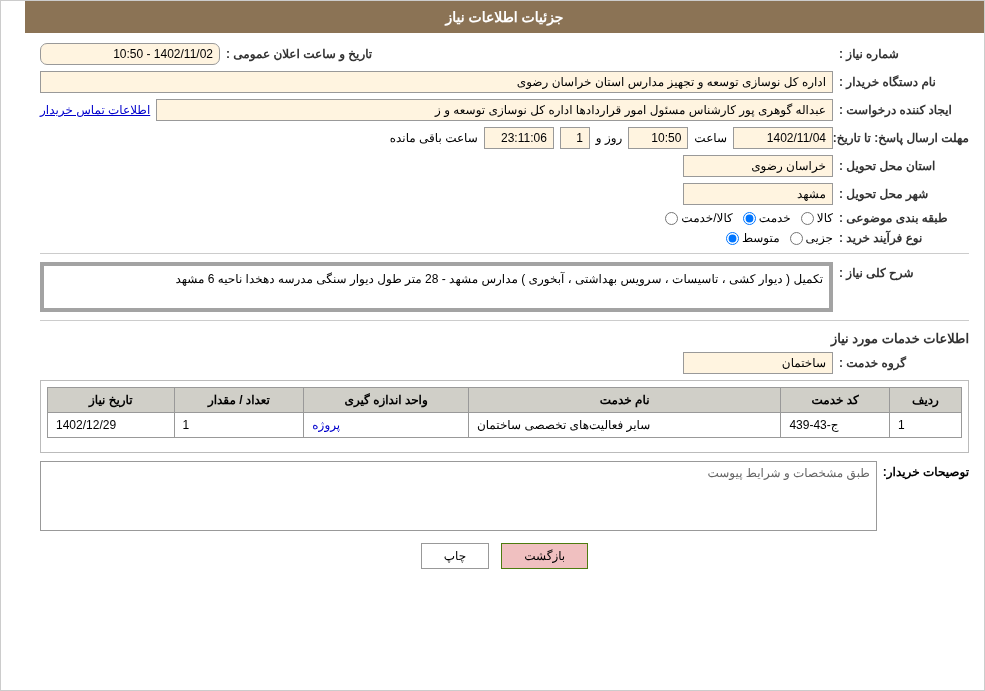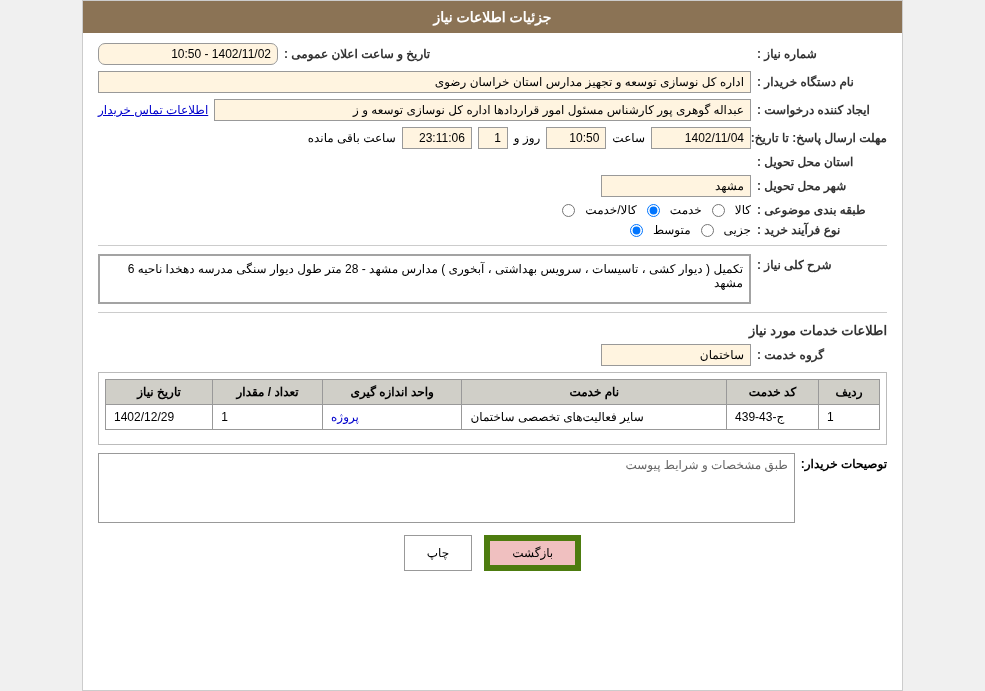--- a/index.html
+++ b/index.html
@@ -3,25 +3,26 @@
   <meta charset="utf-8">
   <style>
     * { box-sizing: border-box; margin: 0; padding: 0; }
     body {
       font-family: Tahoma, Arial, sans-serif;
       font-size: 12px;
       background: #f0f0f0;
       direction: rtl;
     }
     .page-wrapper {
-      width: 821px;
+      width: 985px;
       min-height: 691px;
       background: #fff;
       margin: 0 auto;
       border: 1px solid #ccc;
+      padding-left: 24px;
     }
     .header-bar {
       background: #8B7355;
       color: #fff;
       text-align: center;
       padding: 8px 12px;
       font-size: 14px;
       font-weight: bold;
     }
     .content {
@@ -83,36 +84,36 @@
     .btn-print {
       background: #fff;
       border: 1px solid #999;
       padding: 5px 22px;
       cursor: pointer;
       font-size: 12px;
       font-family: Tahoma, Arial, sans-serif;
     }
     .btn-back {
       background: #f0c0c0;
-      border: 6px solid #4d7c0f;
+      border: 1px solid #4d7c0f;
       padding: 5px 22px;
       cursor: pointer;
       font-size: 12px;
       font-family: Tahoma, Arial, sans-serif;
     }
     .radio-group {
       display: flex;
       gap: 10px;
       align-items: center;
       direction: rtl;
     }
     .radio-item {
       display: flex;
       align-items: center;
-      gap: 10px;
+      gap: 3px;
     }
     .divider {
       border: none;
       border-top: 1px solid #ccc;
       margin: 8px 0;
     }
     .top-row {
       display: flex;
       align-items: center;
       justify-content: space-between;
@@ -190,20 +191,21 @@
       <span>ساعت</span>
       <span class="input-box" style="background:#fff4e0; min-width:60px;">10:50</span>
       <span>روز و</span>
       <span class="input-box" style="background:#fff4e0; min-width:30px;">1</span>
       <span class="input-box" style="background:#fff4e0; min-width:70px;">23:11:06</span>
       <span>ساعت باقی مانده</span>
     </div>
 
     <div class="group-row">
       <span class="label-cell">استان محل تحویل :</span>
+      <span class="input-box" style="background:#fff4e0; min-width:150px;">خراسان رضوی</span>
     </div>
 
     <div class="group-row">
       <span class="label-cell">شهر محل تحویل :</span>
       <span class="input-box" style="background:#fff4e0; min-width:150px;">مشهد</span>
     </div>
 
     <div class="group-row">
       <span class="label-cell">طبقه بندی موضوعی :</span>
       <div class="radio-group">
@@ -233,21 +235,21 @@
           <span>متوسط</span>
           <input type="radio" name="faraaind" checked="" style="">
         </div>
       </div>
     </div>
 
     <hr class="divider">
 
     <div class="group-row" style="align-items:flex-start;">
       <span class="label-cell" style="padding-top:4px;">شرح کلی نیاز :</span>
-      <div style="flex:1; border:2px solid #a3a3a3; background:#fff; padding:6px; min-height:50px; text-align:right; font-size:12px;">تکمیل ( دیوار کشی ، تاسیسات ، سرویس بهداشتی ، آبخوری ) مدارس مشهد - 28 متر طول دیوار سنگی مدرسه دهخدا ناحیه 6 مشهد</div>
+      <div style="flex:1; border:4px solid #a3a3a3; background:#fff; padding:6px; min-height:50px; text-align:right; font-size:12px;">تکمیل ( دیوار کشی ، تاسیسات ، سرویس بهداشتی ، آبخوری ) مدارس مشهد - 28 متر طول دیوار سنگی مدرسه دهخدا ناحیه 6 مشهد</div>
     </div>
 
     <hr class="divider">
 
     <div class="section-title">اطلاعات خدمات مورد نیاز</div>
 
     <div class="group-row">
       <span class="label-cell">گروه خدمت :</span>
       <span class="input-box" style="background:#fff4e0; min-width:150px;">ساختمان</span>
     </div>

